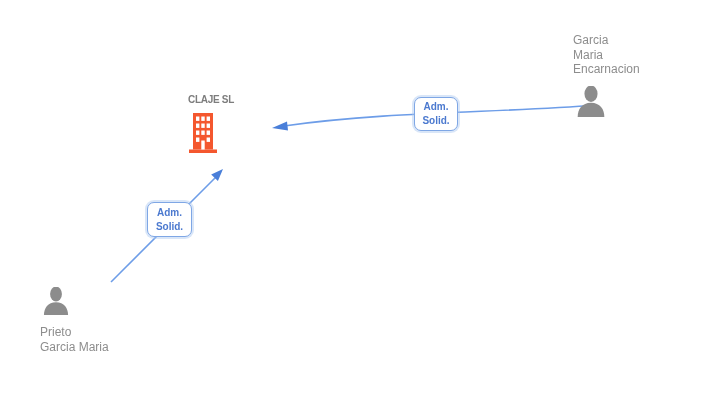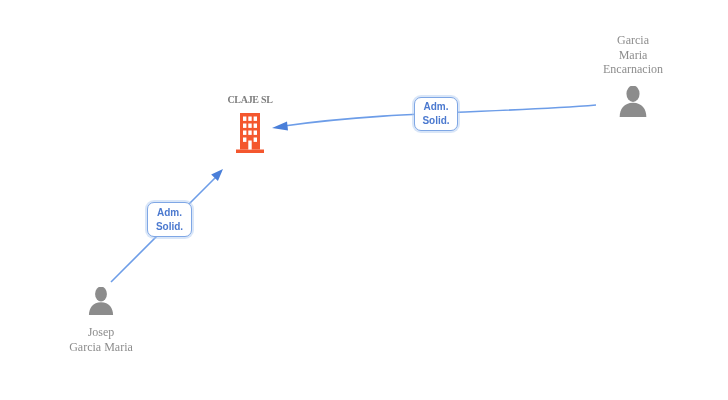--- a/index.html
+++ b/index.html
@@ -17,23 +17,22 @@
   .edges-svg {
     position: absolute;
     left: 0; top: 0;
     width: 728px; height: 400px;
     z-index: 1;
   }
 
   .node {
     position: absolute;
     z-index: 2;
-    text-align: center;
+    text-align: left;
     cursor: pointer;
-    font-family: Liberation Serif, serif;
   }
 
   .node-label {
     color: #8d8d8d;
     font-size: 12px;
     line-height: 14.5px;
     white-space: nowrap;
   }
 
   .company-node .company-name {
@@ -139,21 +138,21 @@
       <ellipse cx="20" cy="9" rx="7.6" ry="9.6" fill="#8c8c8c"></ellipse>
       <path d="M20,19.5 C9.5,19.5 4.5,27 4.5,36 L35.5,36 C35.5,27 30.5,19.5 20,19.5 Z" fill="#8c8c8c"></path>
     </svg>
   </div>
 
   <div class="node person-node" style="left:40px; top:287px; width:122px;">
     <svg width="32" height="28" viewBox="0 0 40 36" style="margin-bottom:6px">
       <ellipse cx="20" cy="9" rx="7.6" ry="9.6" fill="#8c8c8c"></ellipse>
       <path d="M20,19.5 C9.5,19.5 4.5,27 4.5,36 L35.5,36 C35.5,27 30.5,19.5 20,19.5 Z" fill="#8c8c8c"></path>
     </svg>
-    <div class="node-label">Josep</div>
+    <div class="node-label">Prieto</div>
     <div class="node-label">Garcia Maria</div>
   </div>
 
   <div class="relation-box" style="left:414px; top:97px; width:44px; height:34px;">
     <span>Adm.</span>
     <span>Solid.</span>
   </div>
 
   <div class="relation-box" style="left:147px; top:202px; width:45px; height:35px;">
     <span>Adm.</span>

